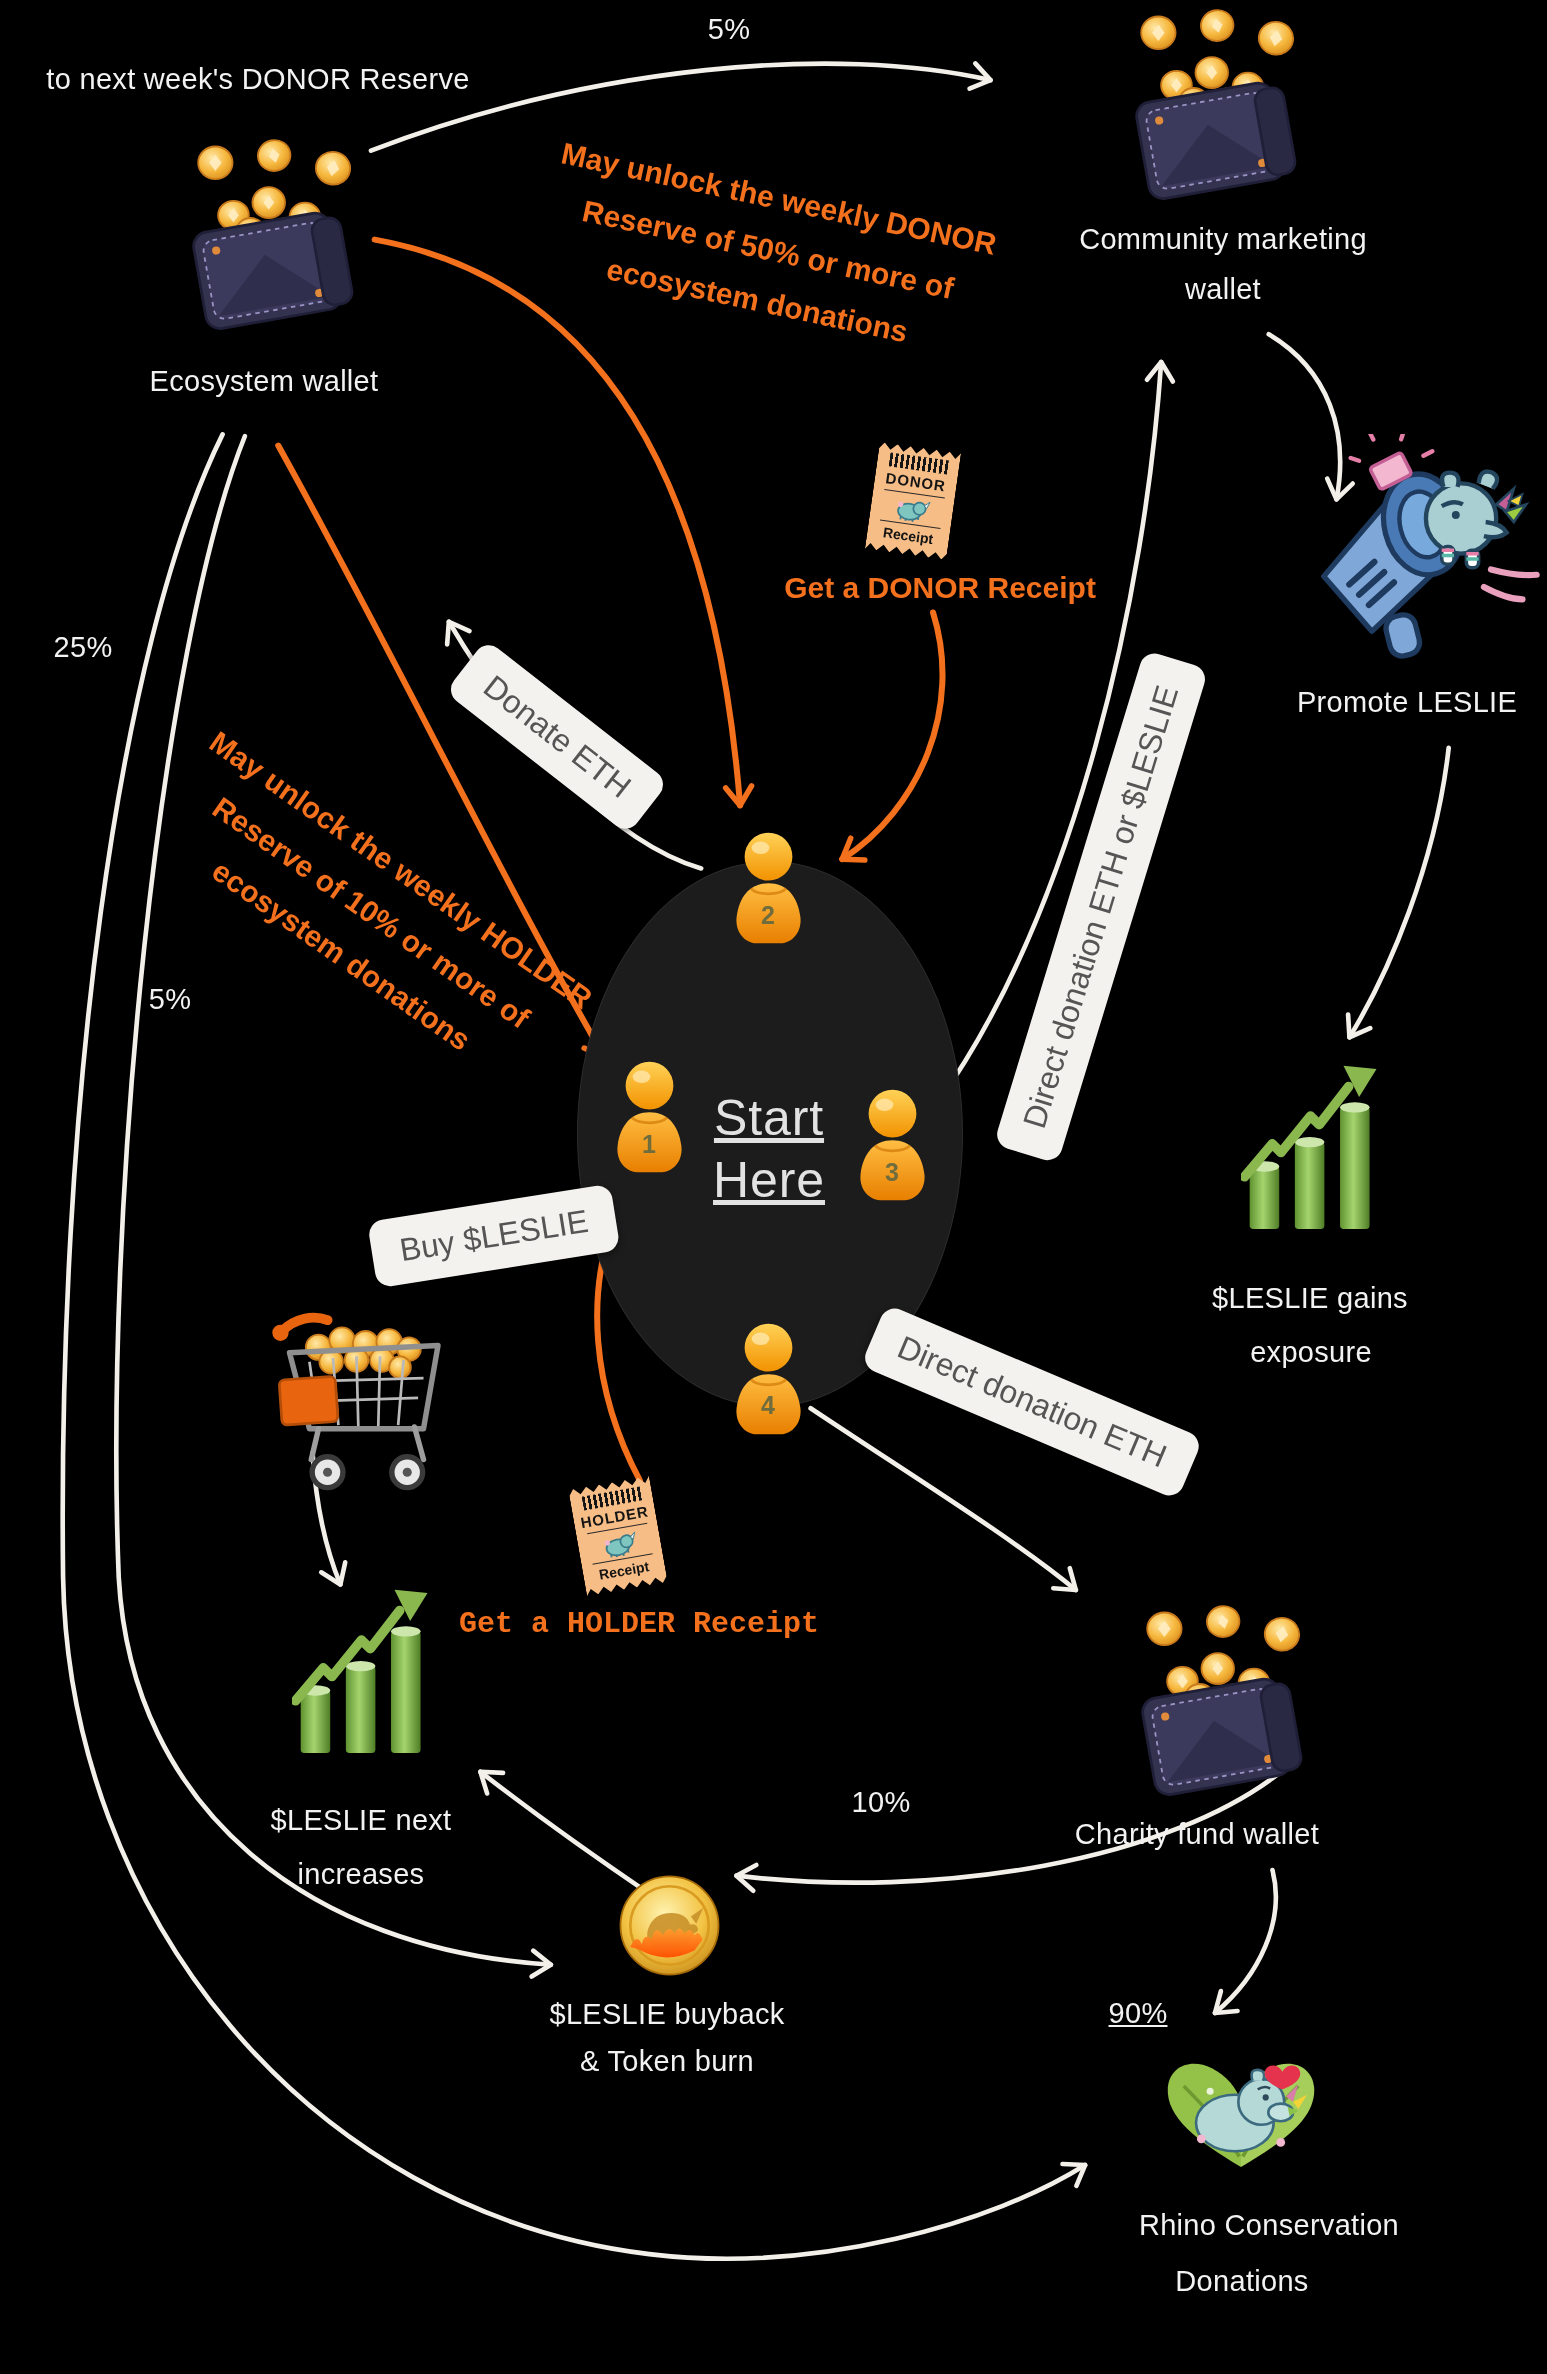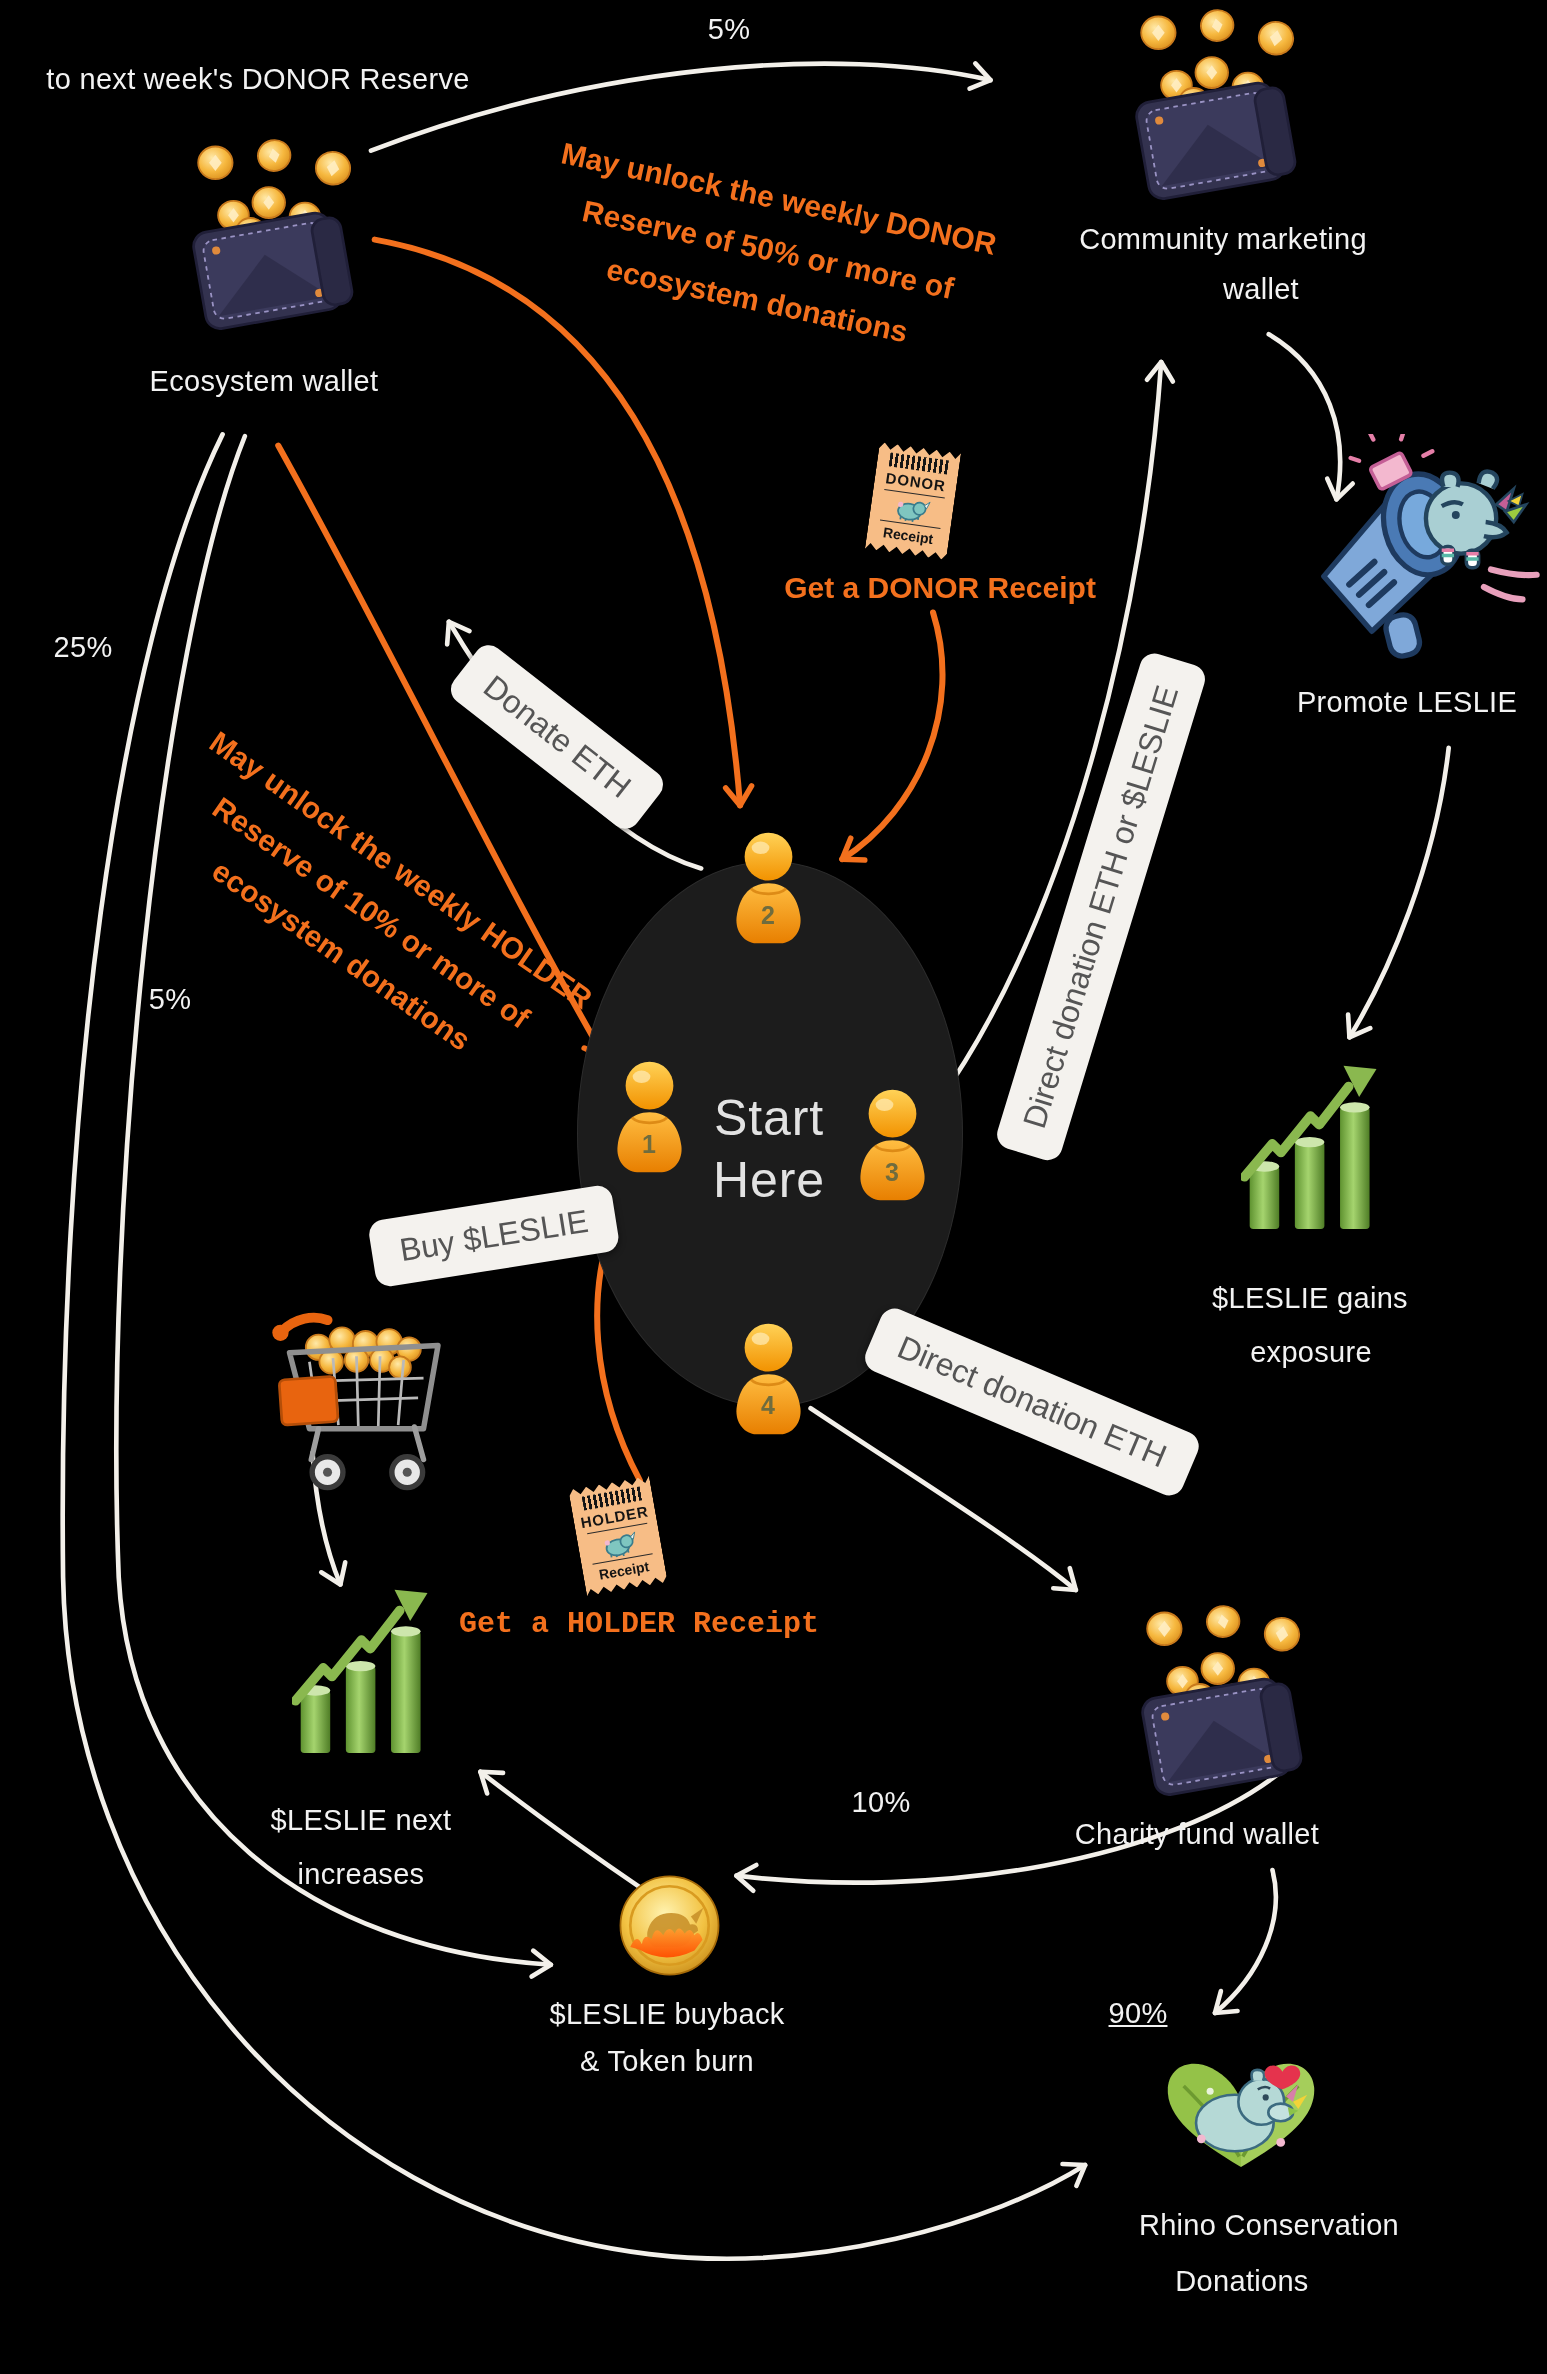--- a/index.html
+++ b/index.html
@@ -10,21 +10,21 @@
   .cap{position:absolute;z-index:3;color:#f2f2f2;font-size:29px;white-space:nowrap;
        transform:translateX(-50%);letter-spacing:0.3px;}
   .note{position:absolute;z-index:3;color:#f3701d;font-weight:700;font-size:30px;
         text-align:center;line-height:52px;white-space:nowrap;transform-origin:center;}
   .getnote{position:absolute;z-index:3;color:#f3701d;font-weight:700;font-size:30px;
         white-space:nowrap;transform:translateX(-50%);}
   .pill{position:absolute;z-index:4;background:#f4f2ee;color:#555;font-size:32px;
         padding:15px 28px;border-radius:15px;white-space:nowrap;
         box-shadow:0 2.8px 7.4px rgba(0,0,0,.45);}
   .startword{position:absolute;z-index:3;color:#e2e2e2;font-size:50px;line-height:62px;
-        text-align:center;transform:translateX(-50%);font-weight:400;letter-spacing:0.9px;}
+        text-align:center;transform:translateX(-50%);font-weight:400;letter-spacing:0.9px;text-decoration:underline;}
   .pnum{position:absolute;z-index:3;color:#6f6c3e;font-size:25px;font-weight:600;
         transform:translateX(-50%);}
   .ellipse{position:absolute;z-index:2;background:#1c1c1c;border:1.9px solid #2c2c2c;
         border-radius:50%;}
   .receipt{position:absolute;z-index:3;width:82px;height:108px;background:#f7bd86;
         clip-path:polygon(0 6%,6% 0,14% 6%,22% 0,30% 6%,38% 0,46% 6%,54% 0,62% 6%,70% 0,78% 6%,86% 0,94% 6%,100% 0,100% 94%,94% 100%,86% 94%,78% 100%,70% 94%,62% 100%,54% 94%,46% 100%,38% 94%,30% 100%,22% 94%,14% 100%,6% 94%,0 100%);
         display:flex;flex-direction:column;align-items:center;justify-content:flex-start;
         padding-top:9.3px;box-sizing:border-box;}
   .barcode{width:59px;height:14px;background:repeating-linear-gradient(90deg,#151515 0 2.8px,transparent 2.8px 5.6px);}
   .rtitle{font-size:15px;font-weight:700;color:#141414;letter-spacing:0.9px;margin-top:2.8px;}
@@ -321,21 +321,21 @@
     <svg width="35" height="25" viewBox="0 0 38 27">
         <use href="#ic-minirhino"></use>
       </svg>
     <div class="rdiv"></div>
     <div class="rcap">Receipt</div>
   </div>
 
   <div class="cap" style="left:258px;top:63px;">to next week's DONOR Reserve</div>
   <div class="cap" style="left:729px;top:13px;">5%</div>
   <div class="cap" style="left:1223px;top:223px;">Community marketing</div>
-  <div class="cap" style="left:1223px;top:273px;margin-left:38px;">wallet</div>
+  <div class="cap" style="left:1223px;top:273px;">wallet</div>
   <div class="cap" style="left:264px;top:365px;">Ecosystem wallet</div>
   <div class="cap" style="left:1407px;top:686px;text-align:right;">Promote LESLIE</div>
   <div class="cap" style="left:83px;top:631px;">25%</div>
   <div class="cap" style="left:170px;top:983px;">5%</div>
   <div class="cap" style="left:1310px;top:1282px;">$LESLIE gains</div>
   <div class="cap" style="left:1311px;top:1336px;">exposure</div>
   <div class="cap" style="left:361px;top:1804px;">$LESLIE next</div>
   <div class="cap" style="left:361px;top:1858px;">increases</div>
   <div class="cap" style="left:1197px;top:1818px;">Charity fund wallet</div>
   <div class="cap" style="left:881px;top:1786px;">10%</div>

